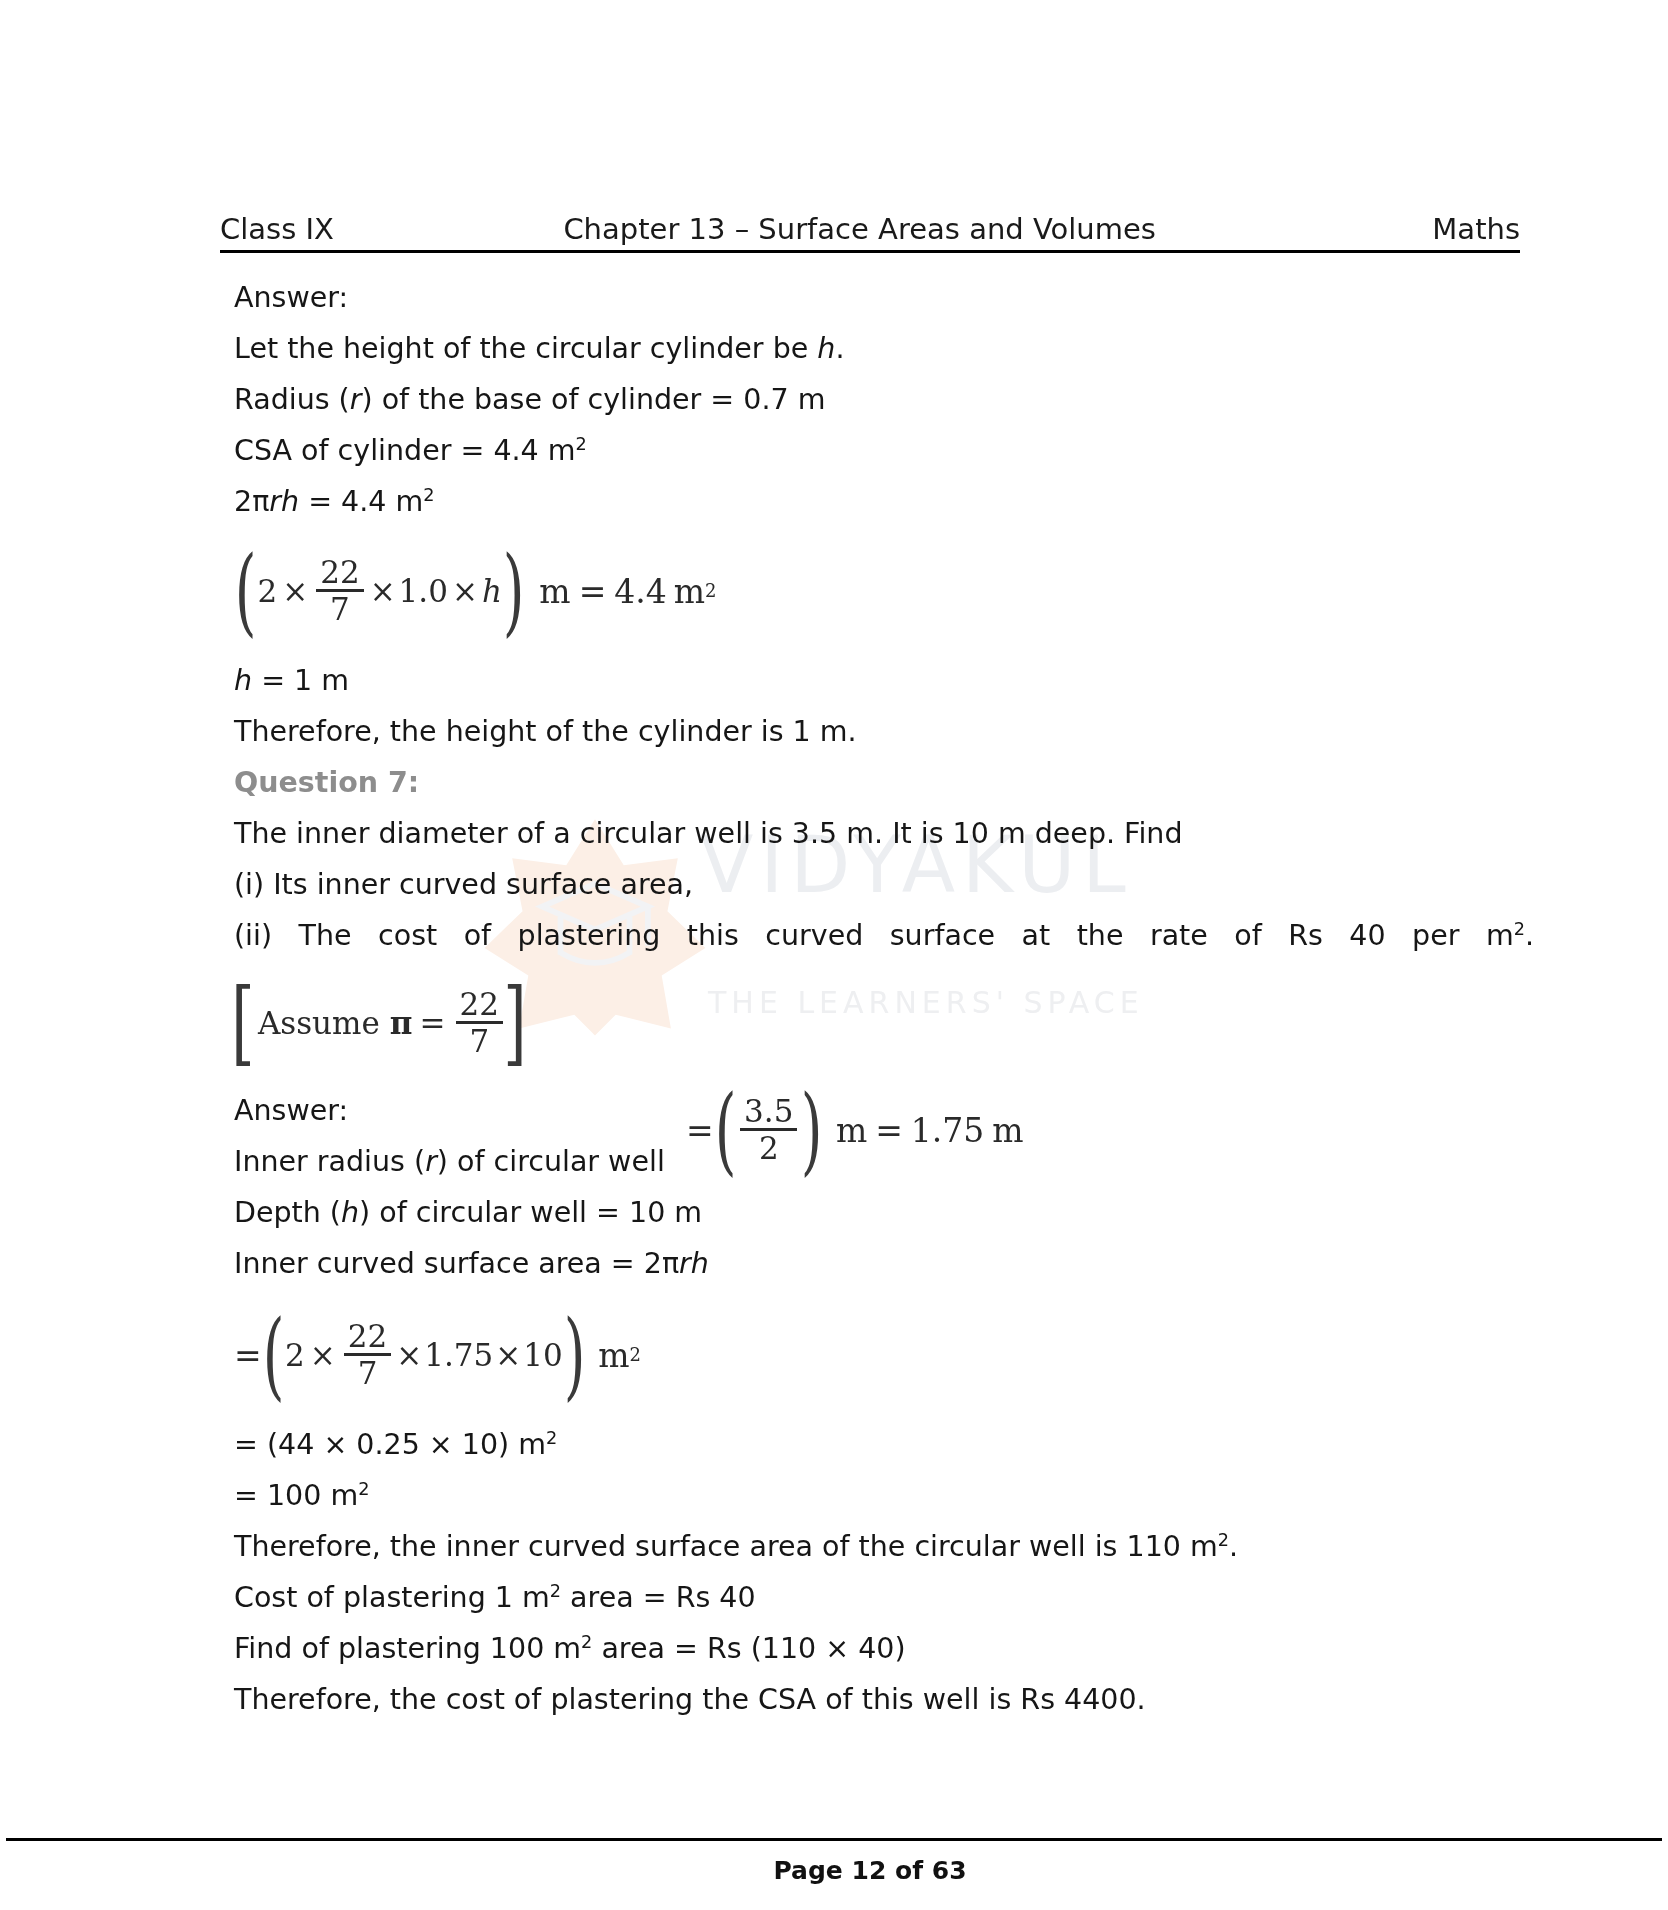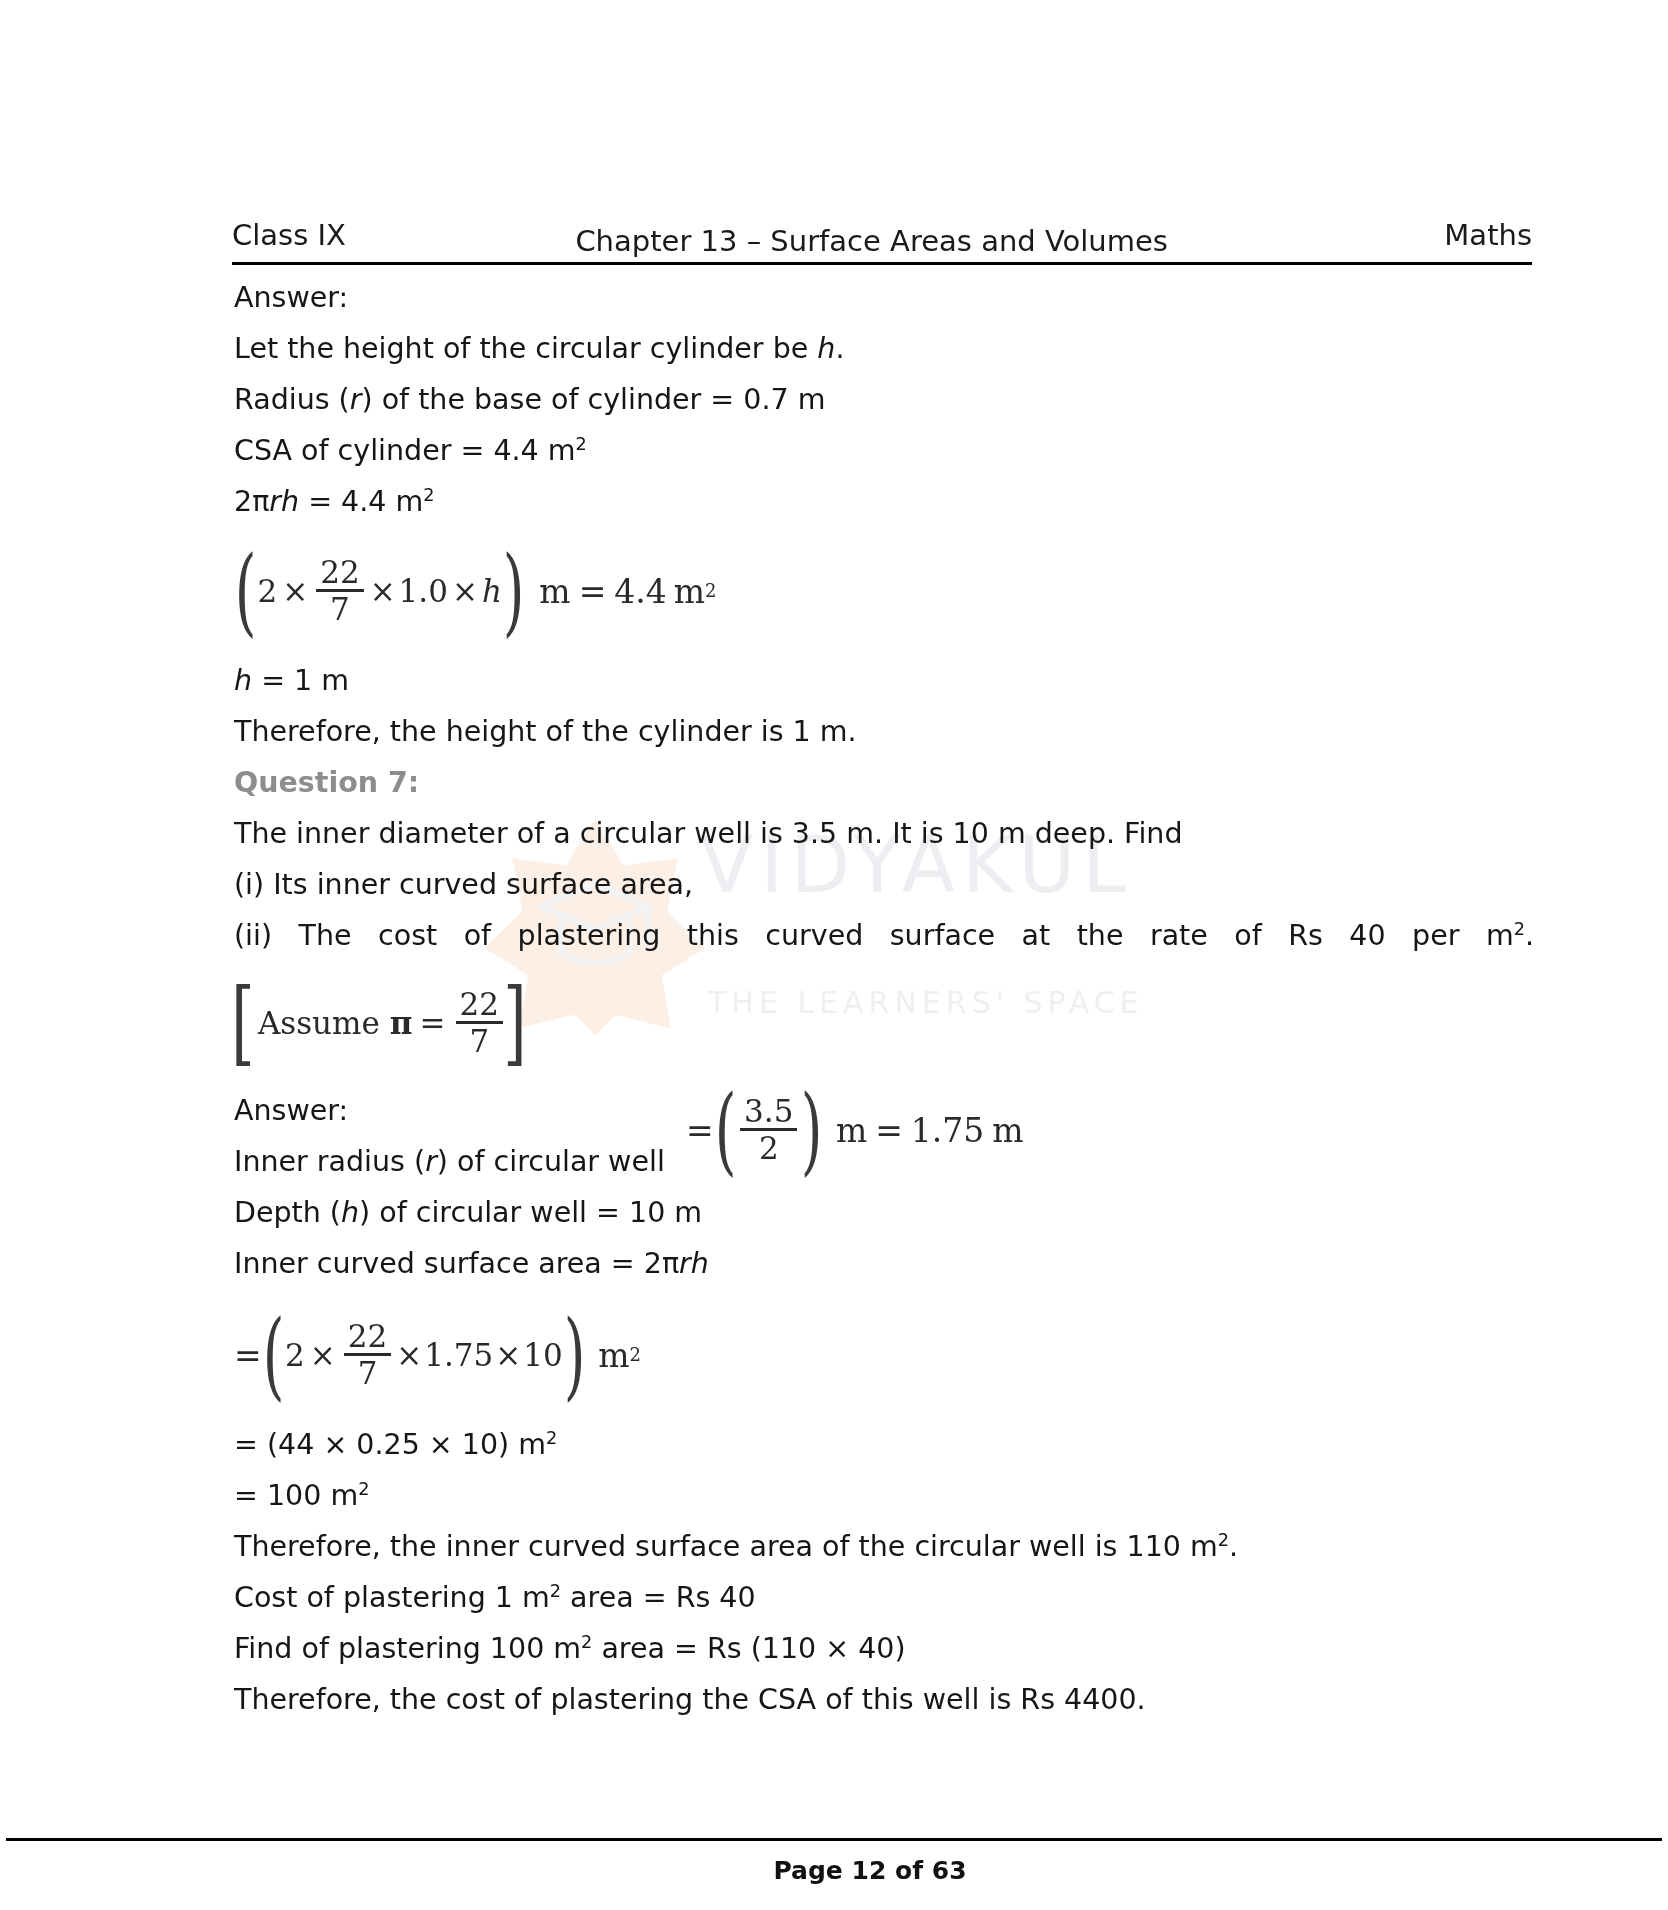--- a/index.html
+++ b/index.html
@@ -54,42 +54,41 @@
     font-family: "DejaVu Sans", sans-serif;
     font-size: 30px;
     letter-spacing: 5px;
     color: #eeeff1;
     white-space: nowrap;
   }
 
   
   .header {
     position: absolute;
-    left: 232px;
+    left: 220px;
     top: 212px;
     width: 1300px;
     display: flex;
-    align-items: center;
+    align-items: flex-start;
     border-bottom: 3px solid #000;
     padding-bottom: 4px;
     box-sizing: border-box;
   }
   .hdr-left {
     font-size: 29px;
     color: #1a1a1a;
     white-space: nowrap;
   }
   .hdr-center {
     flex: 1;
     text-align: center;
     font-size: 29px;
     color: #1a1a1a;
     white-space: nowrap;
     margin-left: -30px;
-    margin-top: 12px;
   }
   .hdr-right {
     font-size: 29px;
     color: #1a1a1a;
     white-space: nowrap;
     margin-left: 17px;
   }
 
   
   .body-area {

